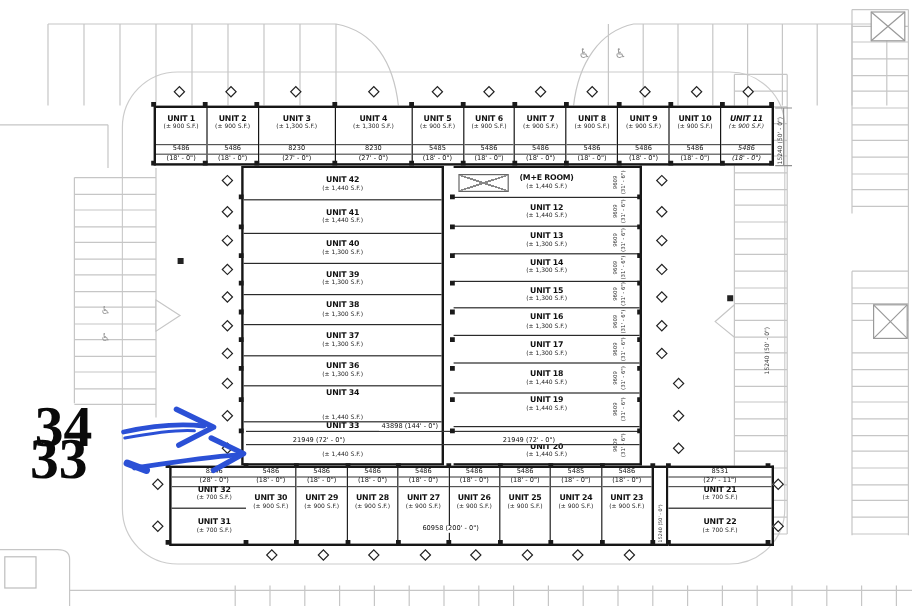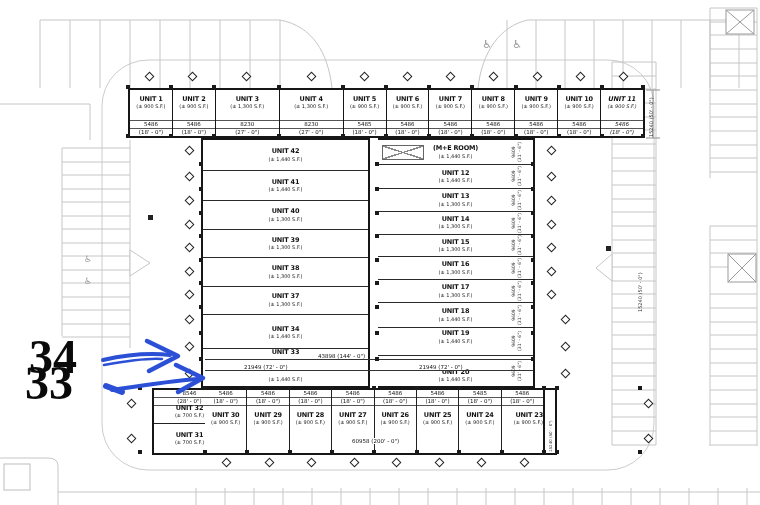--- a/index.html
+++ b/index.html
@@ -31,27 +31,27 @@
   .vd{position:absolute;top:50%;font-size:4.5px;white-space:nowrap;color:#333;
       transform:translateY(-50%) rotate(-90deg);}
   .vd1{right:14px;}
   .vd2{right:3px;}
   .mehatch{position:absolute;left:4px;top:5px;width:40px;height:13px;border:1px solid #666;background:
      linear-gradient(to top right,transparent 47%,#888 47%,#888 53%,transparent 53%),
      linear-gradient(to bottom right,transparent 47%,#888 47%,#888 53%,transparent 53%);}
   
   #bottomrow{left:140px;top:388px;width:505px;height:67px;border:none;background:transparent;}
   .bcol{position:absolute;top:0;height:67px;border:2px solid #161616;box-sizing:border-box;background:#fff;}
-  #west{left:12px;width:75px;}
+  #west{left:1px;width:75px;}
   #bcols{left:65px;width:340px;border-left:none;display:flex;}
   #corr{left:405px;width:12px;border-left:none;}
   #east{left:417px;width:88px;border-left:none;}
   .bu{position:relative;flex:1;border-right:1px solid #222;display:flex;flex-direction:column;
       align-items:center;box-sizing:border-box;}
-  .bu:last-child{border-right:none;align-items:flex-end;}
+  .bu:last-child{border-right:none;}
   .h1{width:100%;text-align:center;font-size:5.5px;line-height:1.25;border-bottom:0.7px solid #555;}
   .h2{width:100%;text-align:center;font-size:5.5px;line-height:1.25;border-bottom:0.7px solid #555;}
   .bu .nm{margin-top:6px;}
   .wingdiv{position:absolute;left:0;right:0;top:33px;border-top:1px solid #222;}
   .wu{position:absolute;left:0;right:0;text-align:center;}
   
   .dimline{position:absolute;height:0;border-top:0.8px solid #333;z-index:5;}
   .dim{position:absolute;font-size:5.5px;white-space:nowrap;background:#fff;padding:0 2px;z-index:6;}
   .vdim{position:absolute;font-size:5px;white-space:nowrap;color:#333;transform:rotate(-90deg);
         transform-origin:0 0;z-index:6;}
@@ -196,21 +196,25 @@
         <div class="ar">(± 1,300 S.F.)</div>
       </div>
     <div class="mrow" style="flex:23.5">
         <div class="nm">UNIT 38</div>
         <div class="ar">(± 1,300 S.F.)</div>
       </div>
     <div class="mrow" style="flex:23.5">
         <div class="nm">UNIT 37</div>
         <div class="ar">(± 1,300 S.F.)</div>
       </div>
-    <div class="mrow" style="flex:26.5;justify-content:center;padding-top:2px">
+    <div class="mrow" style="flex:23.5">
+        <div class="nm">UNIT 36</div>
+        <div class="ar">(± 1,300 S.F.)</div>
+      </div>
+    <div class="mrow" style="flex:26.5;justify-content:space-between;padding-top:2px">
         <div class="nm">UNIT 34</div>
         <div class="ar">(± 1,440 S.F.)</div>
       </div>
     <div class="mrow" style="flex:28.5;justify-content:space-between;padding-bottom:4px">
         <div class="nm">UNIT 33</div>
         <div class="ar">(± 1,440 S.F.)</div>
       </div>
   </div>
 
   <div class="blk" id="midright">
@@ -336,20 +340,33 @@
         </div>
       <div class="bu">
           <div class="h1">5486</div>
           <div class="h2">(18' - 0")</div>
           <div class="nm">UNIT 23</div>
           <div class="ar">(± 900 S.F.)</div>
         </div>
     </div>
     <div class="bcol" id="corr">
       <span class="vdim" style="left:3px;top:62px;font-size:4px">15240 (50' - 0")</span>
+    </div>
+    <div class="bcol" id="east">
+      <div class="h1">8531</div>
+      <div class="h2">(27' - 11")</div>
+      <div class="wu" style="top:15px">
+          <div class="nm">UNIT 21</div>
+          <div class="ar">(± 700 S.F.)</div>
+        </div>
+      <div class="wingdiv"></div>
+      <div class="wu" style="top:42px">
+          <div class="nm">UNIT 22</div>
+          <div class="ar">(± 700 S.F.)</div>
+        </div>
     </div>
   </div>
 
   <div class="dimline" style="left:205px;top:359px;width:328px"></div>
   <div class="dimline" style="left:205px;top:370px;width:328px"></div>
   <div class="dim" style="left:316px;top:353px">43898 (144' - 0")</div>
   <div class="dim" style="left:242px;top:364px">21949 (72' - 0")</div>
   <div class="dim" style="left:417px;top:364px">21949 (72' - 0")</div>
   <div class="dim" style="left:350px;top:438px">60958 (200' - 0")</div>
   <div class="vdim" style="left:648px;top:137px">15240 (50' - 0")</div>

